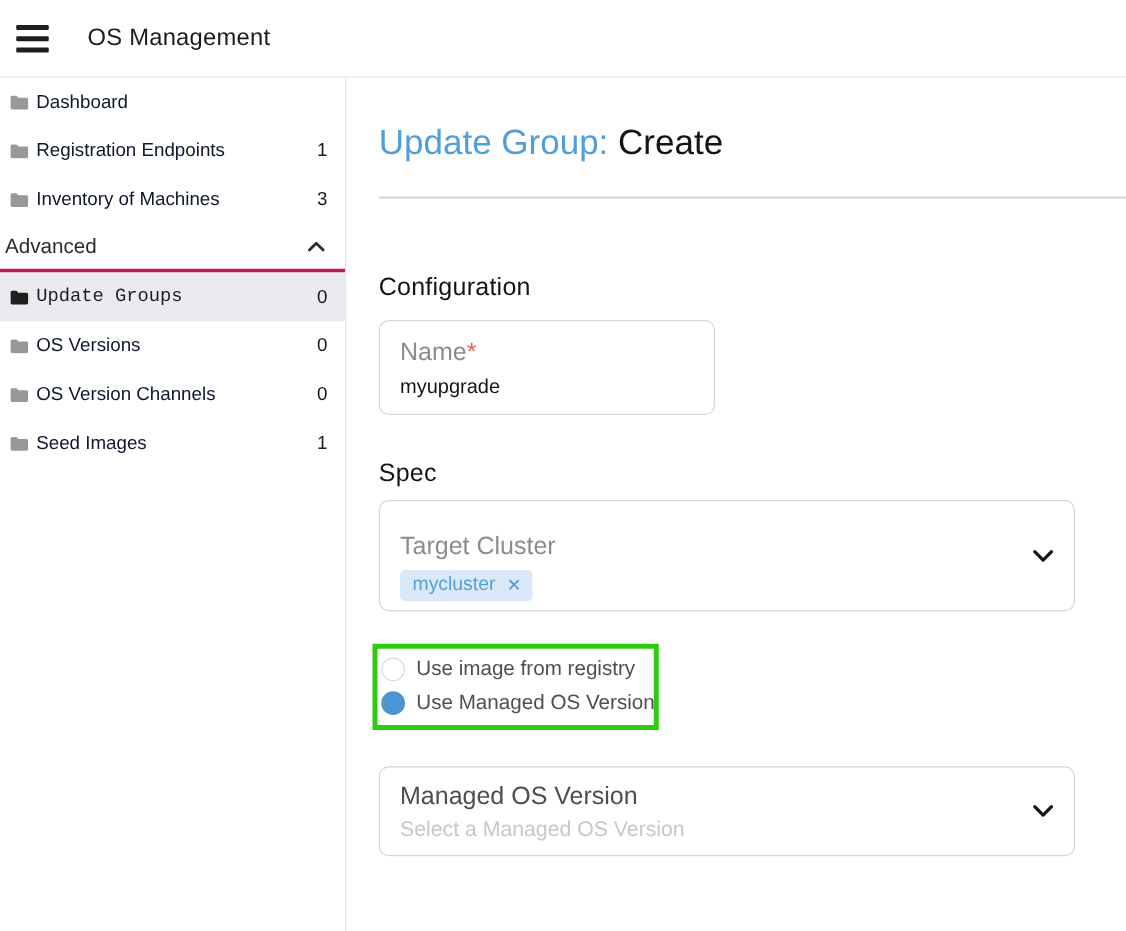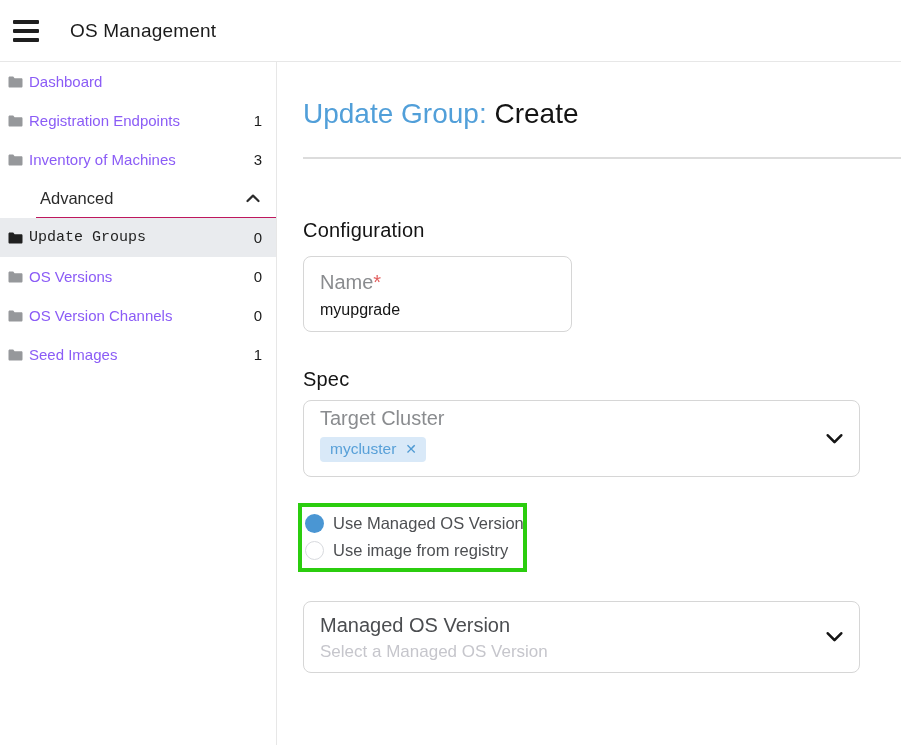--- a/index.html
+++ b/index.html
@@ -14,27 +14,27 @@
   .app-title { margin-left:31px; font-size:19px; color:#1b1b1b; letter-spacing:.2px; }
 
   
   .shell { display:flex; height:683px; }
   .sidebar { width:277px; flex:0 0 277px; border-right:1px solid #e7e7e7; padding-top:0; }
   .main { flex:1; position:relative; }
 
   
   .nav-item { height:39px; display:flex; align-items:center; padding:0 14px 0 8px; cursor:pointer; }
   .nav-item .folder { color:#96989b; display:flex; margin-right:6px; }
-  .nav-item .label { font-size:15px; color:#8b5cf6; }
+  .nav-item .label { font-size:15px; color:#0f172a; }
   .nav-item .count { margin-left:auto; font-size:15px; color:#1b1b1b; }
   .nav-item.selected { background:#e9ebee; }
   .nav-item.selected .folder { color:#1f1f1f; }
   .nav-item.selected .label { color:#1f1f1f;font-family:Liberation Mono, monospace; }
   .nav-section { height:39px; display:flex; align-items:center; padding:0 16px 0 4px;
-                 border-bottom:1px solid #be185d; cursor:pointer;margin-left:36px; }
+                 border-bottom:3px solid #be185d; cursor:pointer; }
   .nav-section .label { font-size:16.5px; color:#2b2b2b; }
   .nav-section .chev { margin-left:auto; display:flex; }
 
   
   .content { padding:33px 41px 0 26px; }
   .page-title { font-size:28px; line-height:38px; }
   .page-title .prefix { color:#519fd9; }
   .page-title .suffix { color:#141414; }
   .title-rule { height:2px; background:#dcdcdc; margin:24px -41px 0 0; }
 
@@ -42,21 +42,21 @@
   .h-config { margin-top:60px; }
   .h-spec   { margin-top:36px; }
 
   .field-box { border:1px solid #d6d6d6; border-radius:8px; background:#fff; position:relative; }
   .field-label { font-size:20px; color:#8a8c8f; }
   .field-label .req { color:#e25f5f; }
 
   .name-box { width:269px; height:76px; margin-top:14px; padding:14px 16px; cursor:text; }
   .name-value { font-size:16px; color:#151515; margin-top:7px; }
 
-  .select-box { width:557px; height:77px; margin-top:9px; padding:6px 44px 13px 16px; cursor:pointer; }
+  .select-box { width:557px; height:89px; margin-top:9px; padding:25px 44px 13px 16px; cursor:pointer; }
   .select-box .chevron { position:absolute; right:16px; top:50%; transform:translateY(-50%); display:flex; }
 
   .chip { display:inline-flex; align-items:center; margin-top:7px; background:#d9e9f8;
           border-radius:4px; padding:3px 9px 4px 10px; }
   .chip .chip-text { font-size:15.5px; color:#58a0d8; }
   .chip .chip-x { margin-left:9px; font-size:14px; color:#4f9ad3; cursor:pointer; }
 
   .annotation-box { width:229px; margin:26px 0 0 -5px; border:4px solid #2bcd0e; padding:4px 6px 6px 3px; }
   .radio-row { display:flex; align-items:center; height:24px; cursor:pointer; }
   .radio-row + .radio-row { margin-top:3px; }
@@ -194,26 +194,26 @@
         </span>
         <span class="chevron">
           <svg width="17" height="11" viewBox="0 0 17 11">
               <polyline points="1.8,1.8 8.5,8.6 15.2,1.8" fill="none" stroke="#151515" stroke-width="2.6" stroke-linecap="round" stroke-linejoin="round"></polyline>
             </svg>
         </span>
       </div>
 
       <div class="annotation-box">
         <div class="radio-row">
+          <span class="radio-circle unchecked"></span>
+          <span class="radio-label">Use image from registry</span>
+        </div>
+        <div class="radio-row">
           <span class="radio-circle checked"></span>
           <span class="radio-label">Use Managed OS Version</span>
-        </div>
-        <div class="radio-row">
-          <span class="radio-circle unchecked"></span>
-          <span class="radio-label">Use image from registry</span>
         </div>
       </div>
 
       <div class="field-box select-box managed-box">
         <div class="field-label">Managed OS Version</div>
         <div class="placeholder">Select a Managed OS Version</div>
         <span class="chevron">
           <svg width="17" height="11" viewBox="0 0 17 11">
               <polyline points="1.8,1.8 8.5,8.6 15.2,1.8" fill="none" stroke="#151515" stroke-width="2.6" stroke-linecap="round" stroke-linejoin="round"></polyline>
             </svg>

